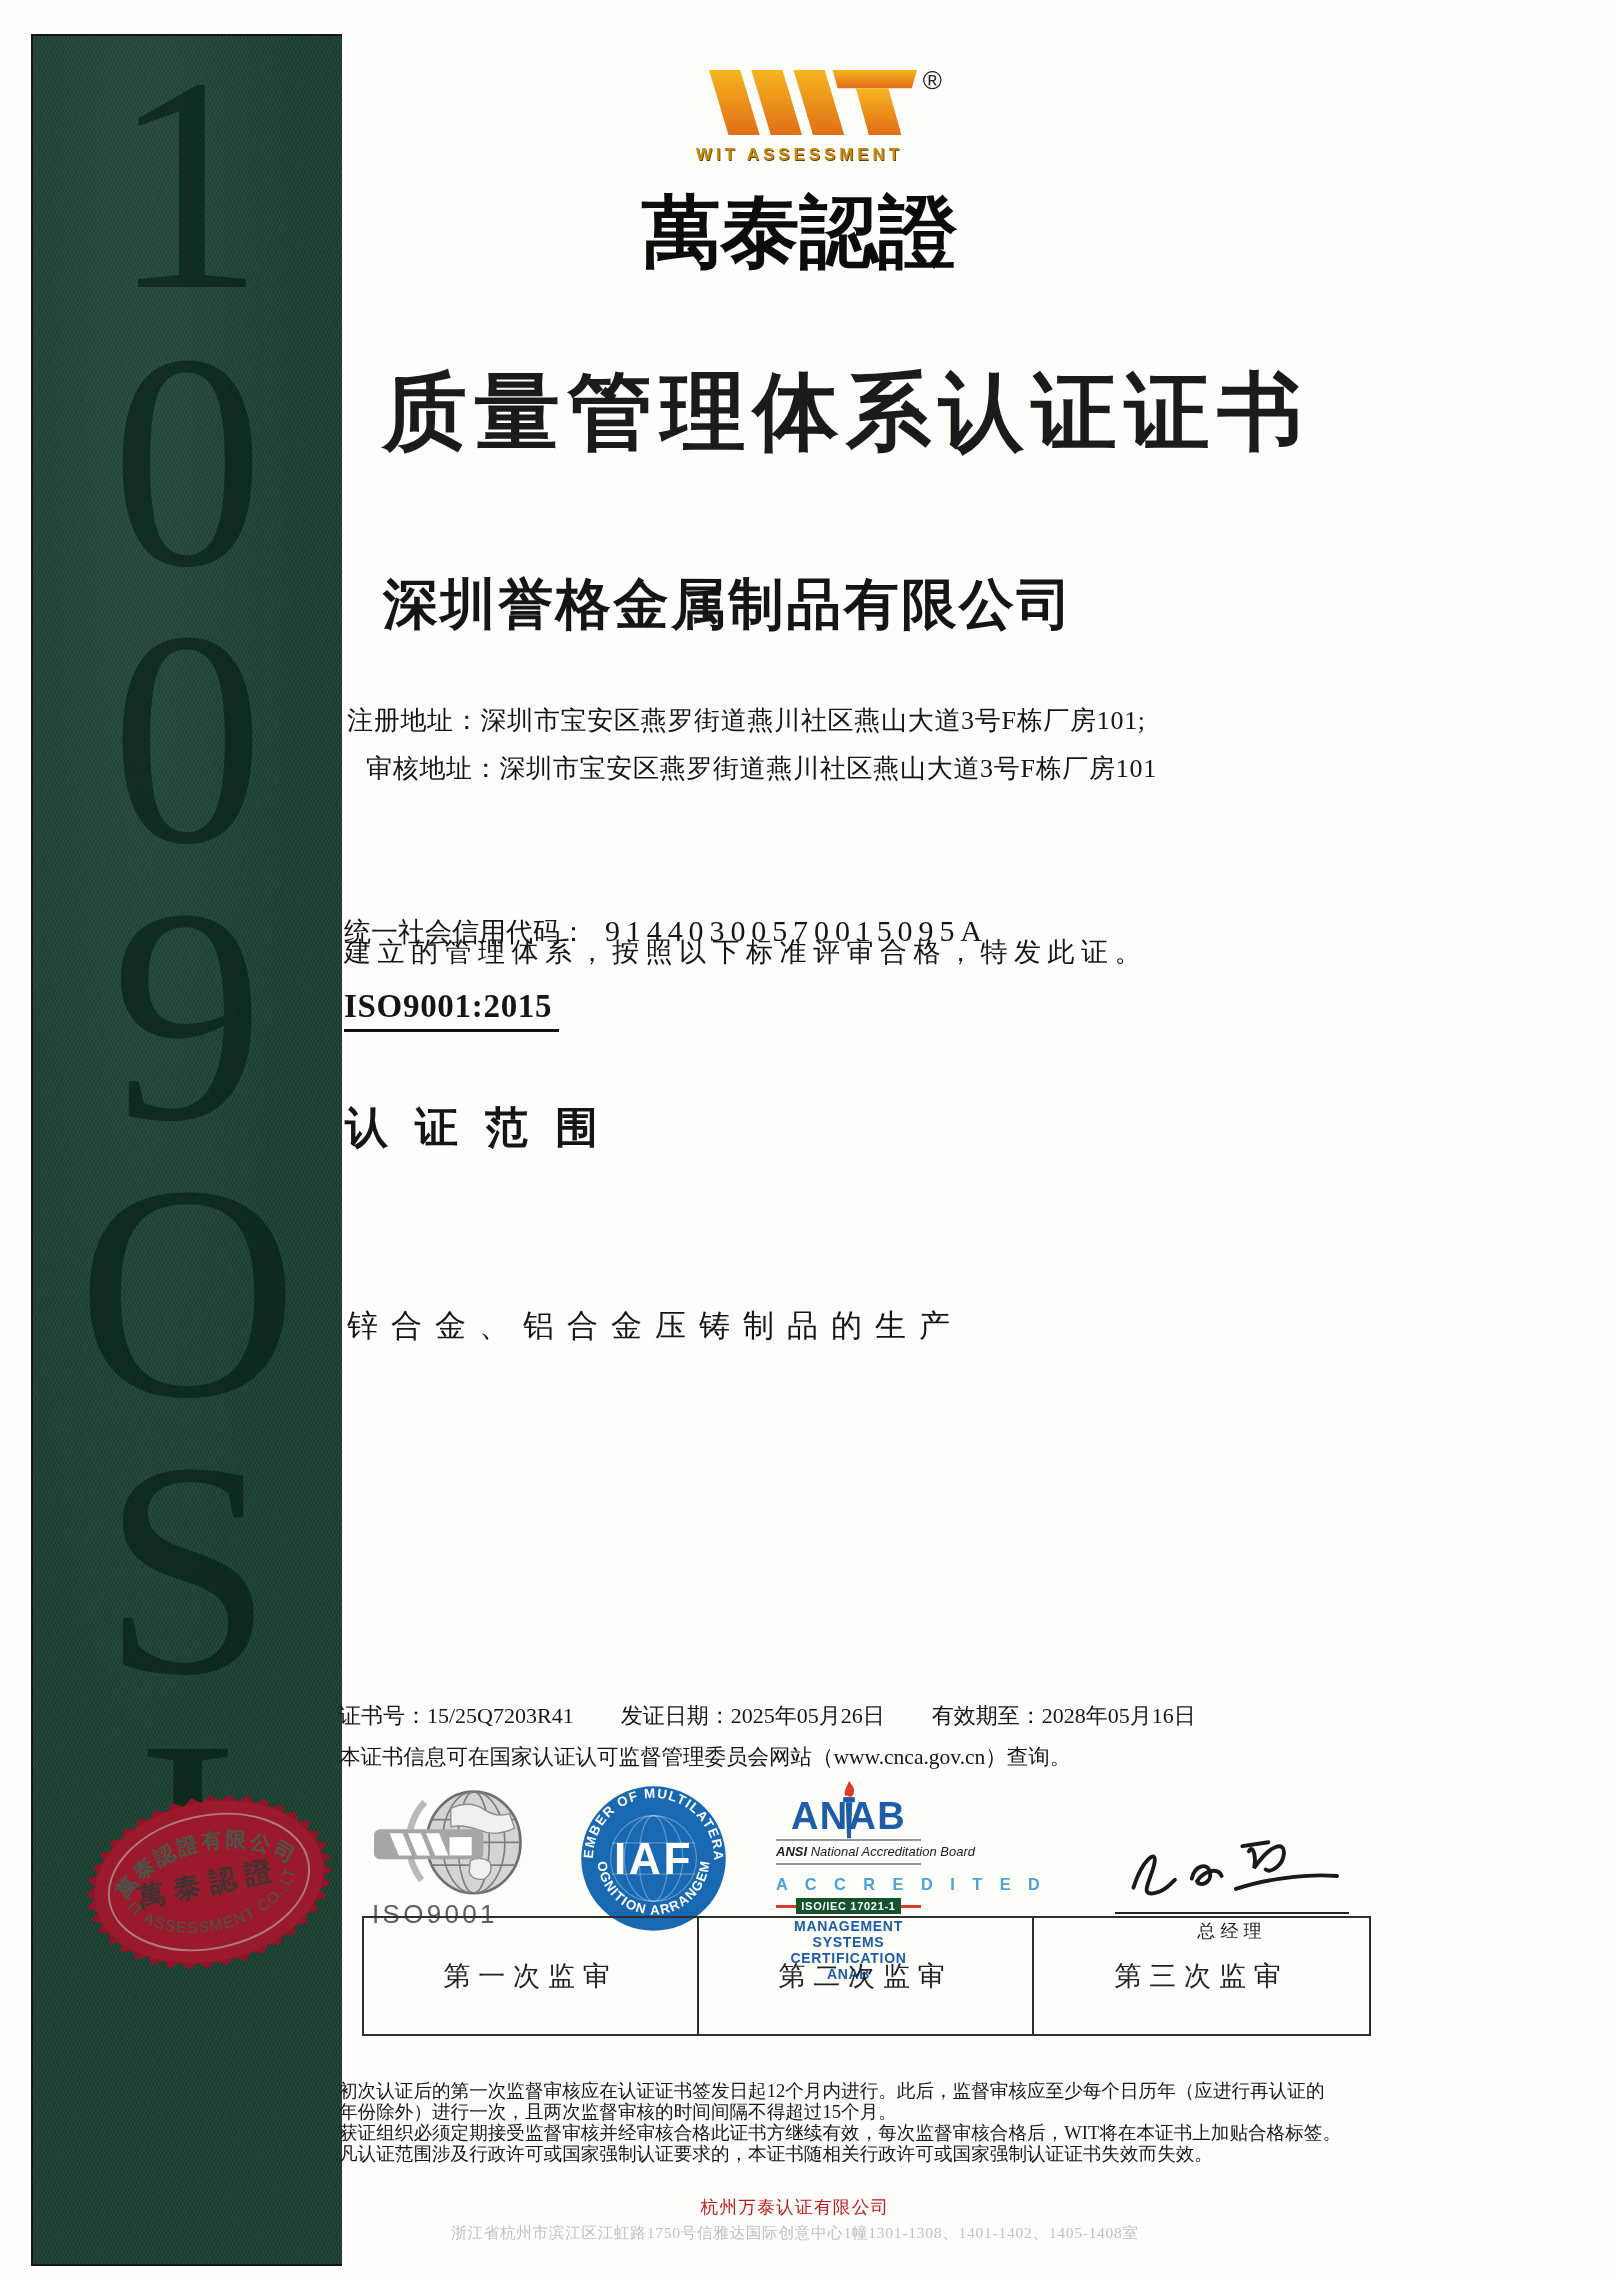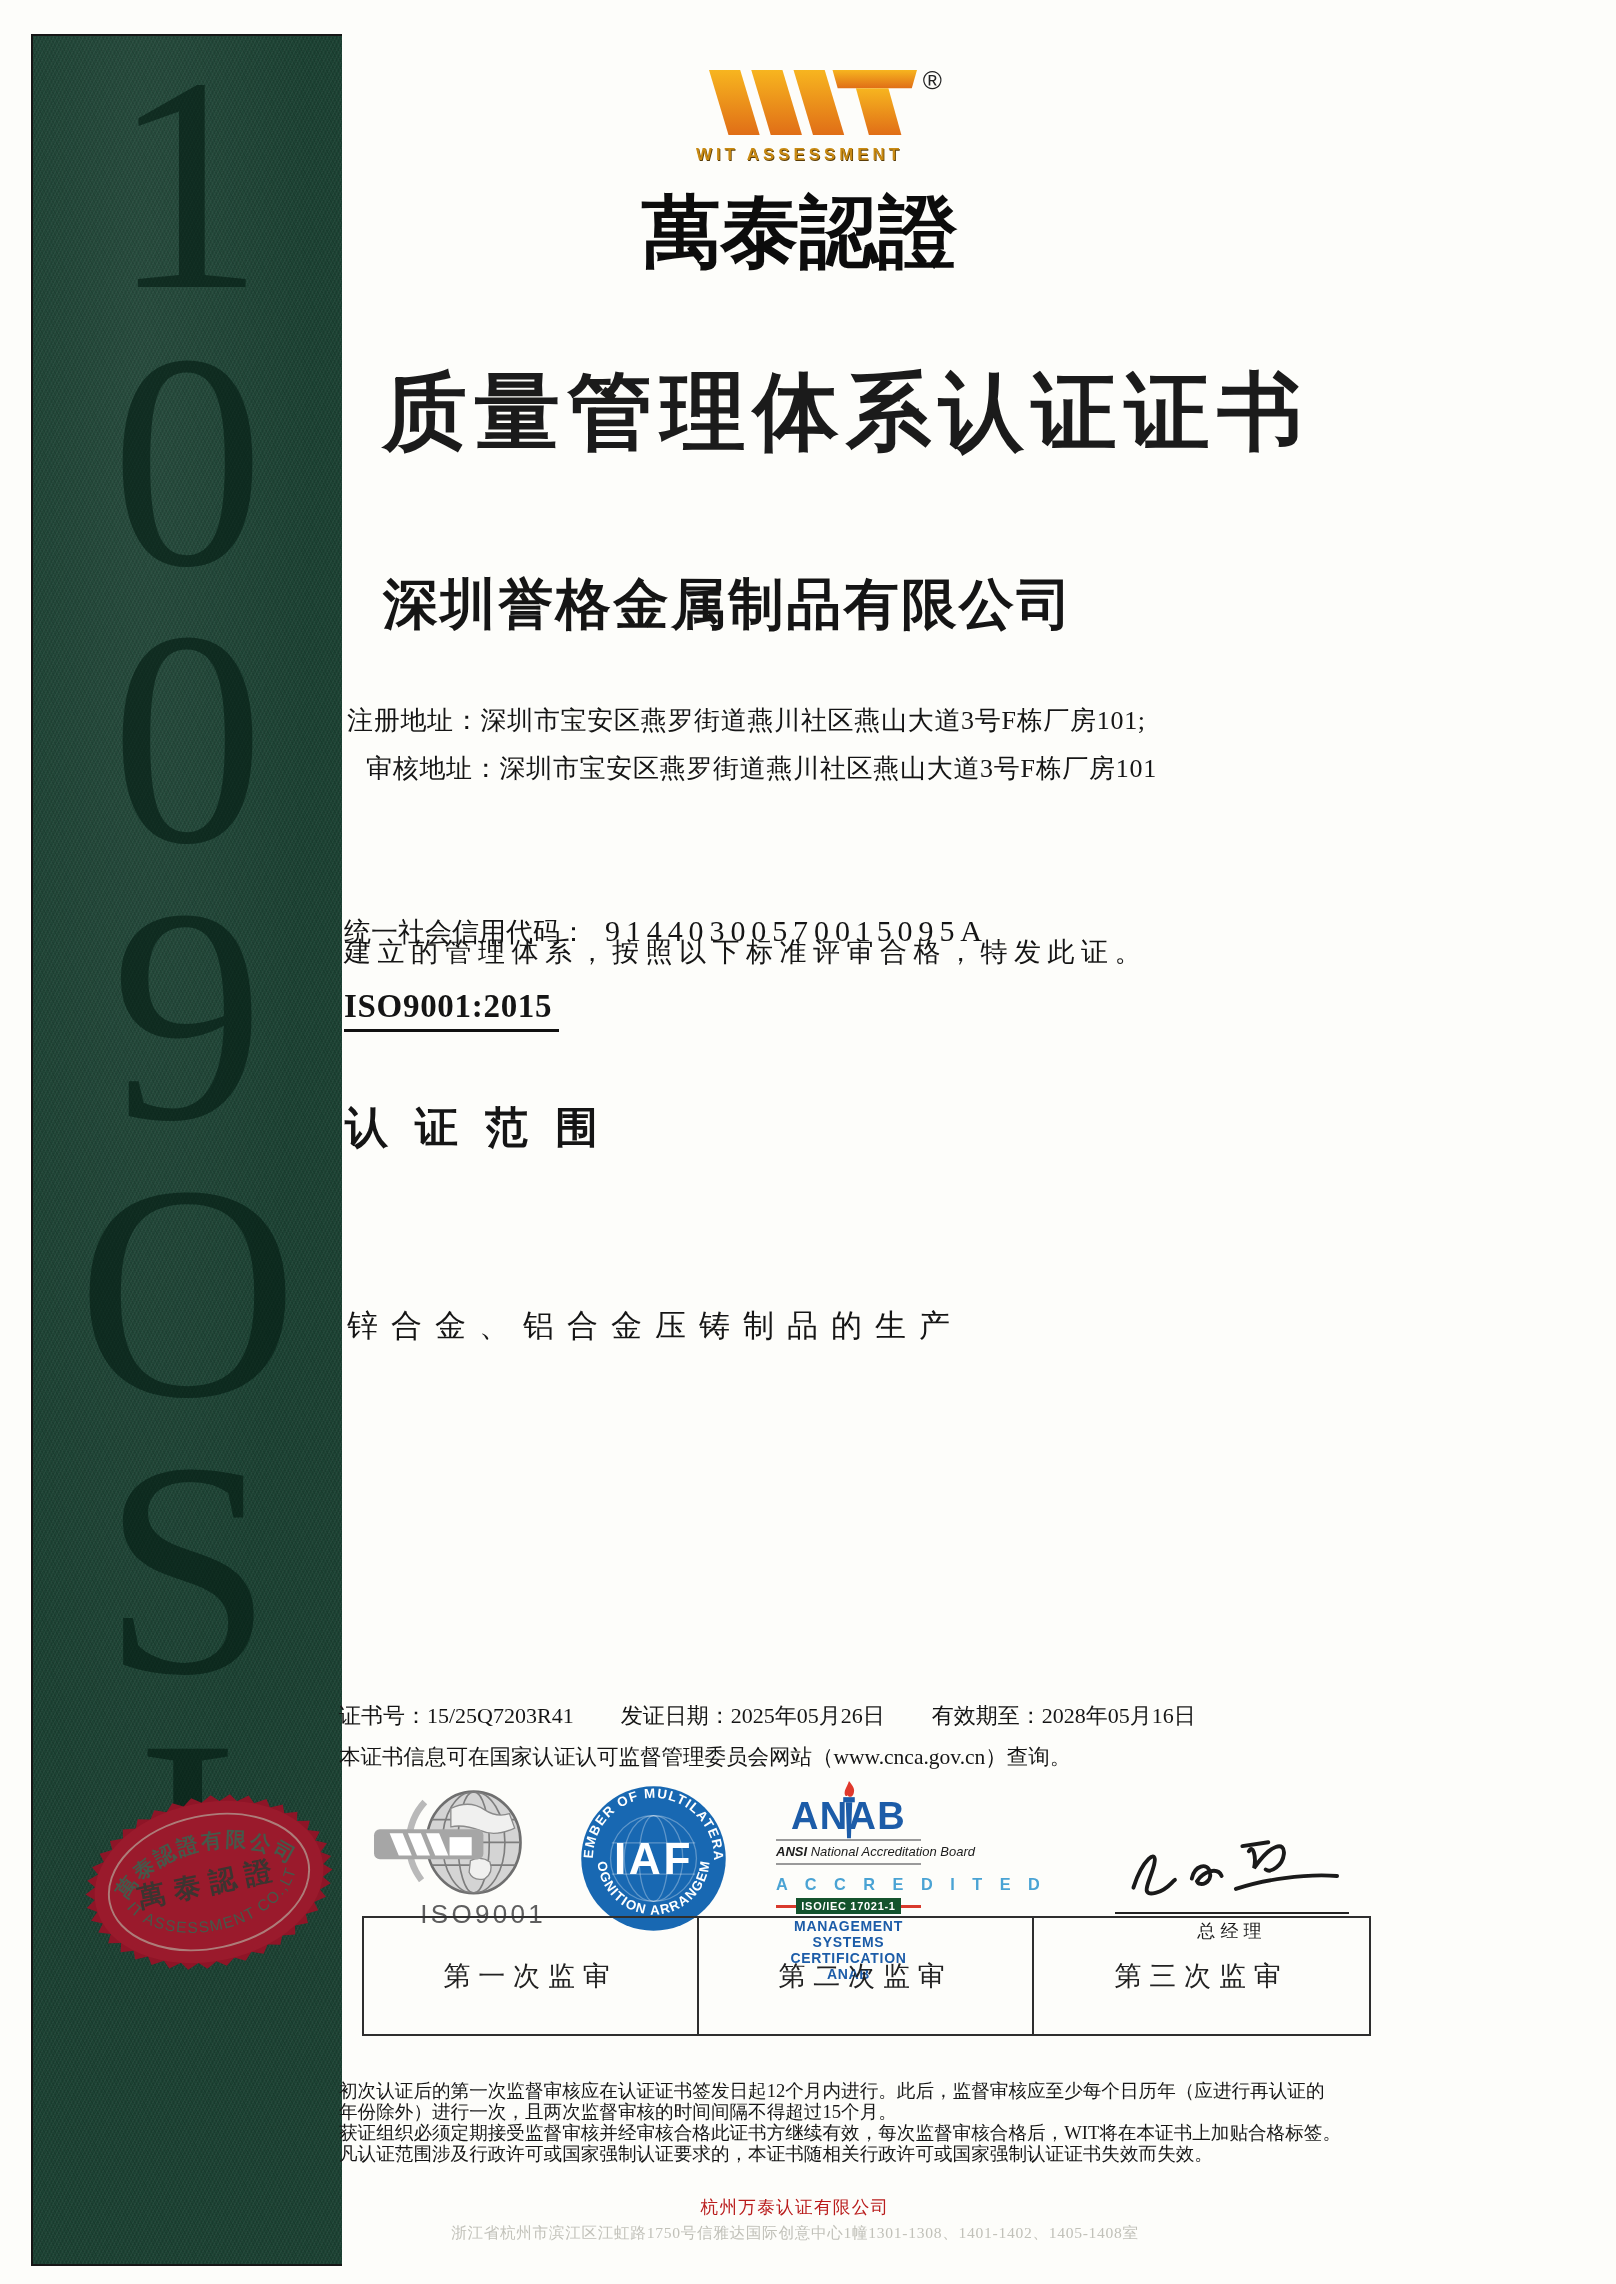--- a/index.html
+++ b/index.html
@@ -44,21 +44,21 @@
   .statement{position:absolute;left:344px;top:934px;font-size:27px;letter-spacing:6.5px;}
   .standard{position:absolute;left:344px;top:988px;font-size:33px;font-weight:700;
     border-bottom:3.3px solid #111;padding:0 6.5px 3.9px 0;letter-spacing:0.7px;}
   .scope-head{position:absolute;left:345px;top:1099px;font-size:43px;font-weight:700;letter-spacing:27px;}
   .scope-text{position:absolute;left:347px;top:1305px;font-size:31px;letter-spacing:13px;}
 
   .cert-row{position:absolute;left:339px;top:1701px;font-size:22px;display:flex;gap:47px;white-space:nowrap;}
   .query{position:absolute;left:339px;top:1742px;font-size:21.5px;}
 
   
-  .logo-globe{position:absolute;left:372px;top:1789px;width:174px;text-align:right;}
+  .logo-globe{position:absolute;left:372px;top:1789px;width:174px;text-align:left;}
   .logo-globe svg{width:174px;height:112px;}
   .globe-cap{font-family:"Liberation Sans",sans-serif;font-size:26px;letter-spacing:3.3px;
     color:#5e5e5e;margin-top:-3.9px;}
   .logo-iaf{position:absolute;left:578px;top:1783px;width:151px;height:151px;}
   .logo-anab{position:absolute;left:776px;top:1781px;width:145px;
     font-family:"Liberation Sans",sans-serif;text-align:center;}
   .anab-name{position:relative;margin-top:15.6px;font-size:38px;font-weight:800;color:#1c5ca8;
     letter-spacing:1.3px;line-height:1;}
   .anab-torch{position:absolute;left:50%;top:-17px;transform:translateX(-50%);width:27px;height:60px;}
   .anab-rule{border:none;border-top:2px solid #9a9a9a;margin:4.6px 0 0 0;}

